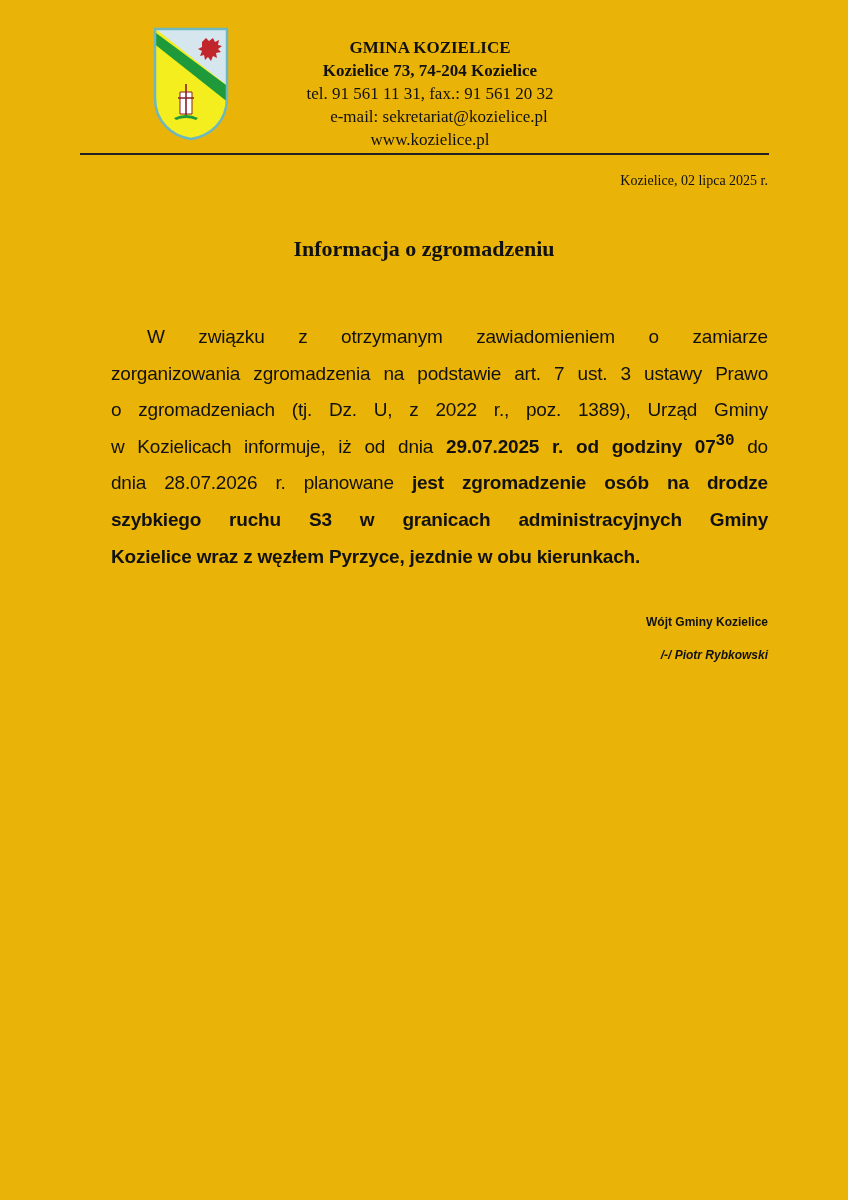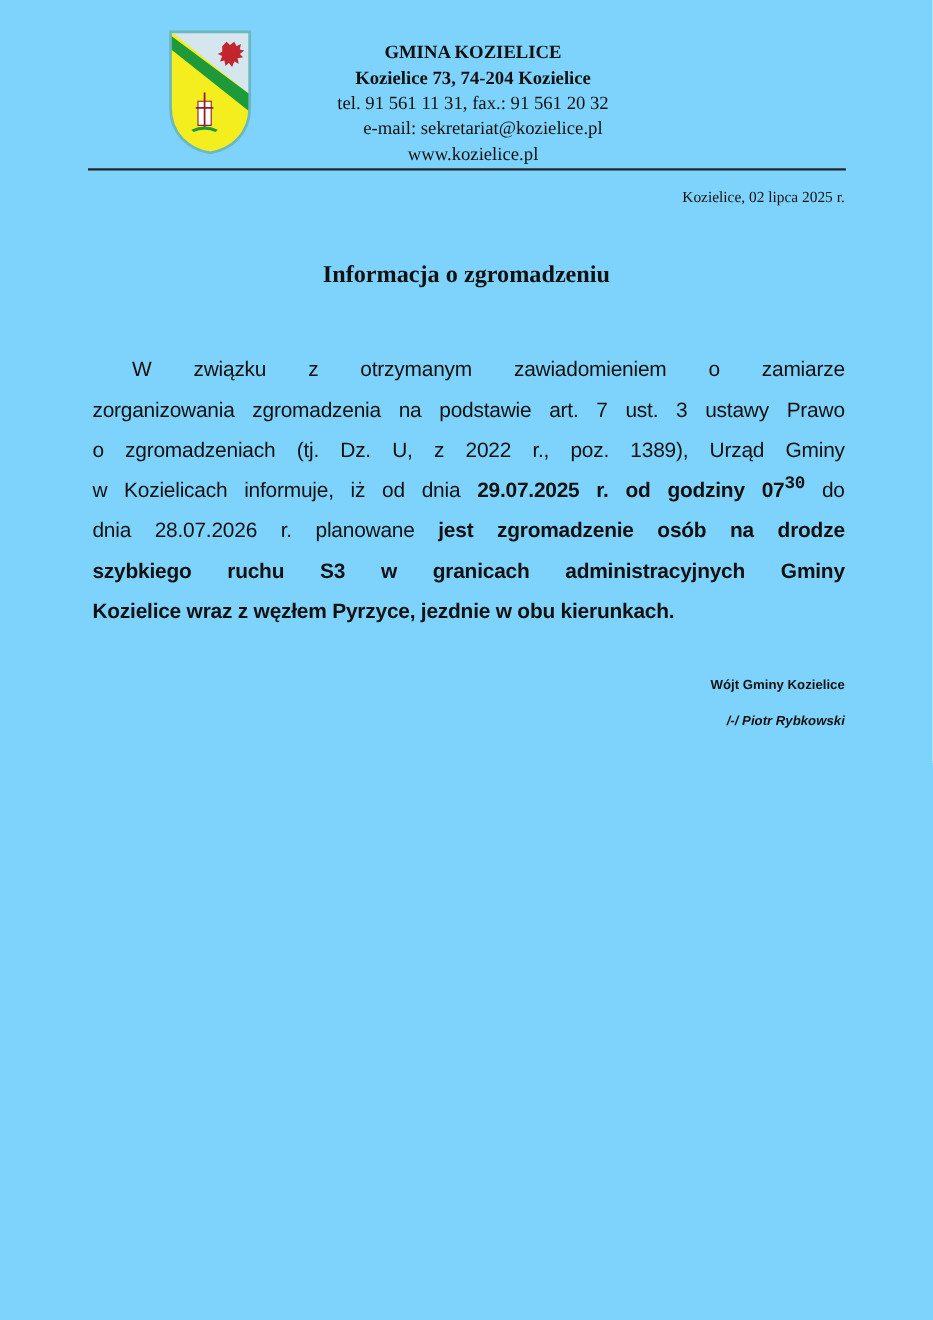--- a/index.html
+++ b/index.html
@@ -11,21 +11,21 @@
     width: 848px;
     height: 1200px;
     position: relative;
     overflow: hidden;
     color: #111111;
   }
   .page {
     position: absolute;
     left: 0; top: 0;
     width: 848px; height: 1200px;
-    background: #7dd3fc;
+    background: #eab308;
   }
   
   .crest {
     position: absolute;
     left: 152px;
     top: 26px;
     width: 78px;
     height: 116px;
   }
   .letterhead {
@@ -82,20 +82,21 @@
     text-align: justify;
     transform-origin: left top;
   }
   .body-text .line {
     display: block;
     text-align: justify;
     text-align-last: justify;
     white-space: nowrap;
     height: 36.6px;
     letter-spacing: -0.2px;
+    margin-left: 27px;
   }
   .body-text .line.last {
     text-align-last: left;
   }
   .body-text .first-indent { padding-left: 36px; }
   .b { font-weight: bold; }
   .sup { font-size: 16px; vertical-align: 8px; font-weight: bold; line-height: 0; font-family: Liberation Mono, monospace; }
   .signature {
     position: absolute;
     right: 80px;

